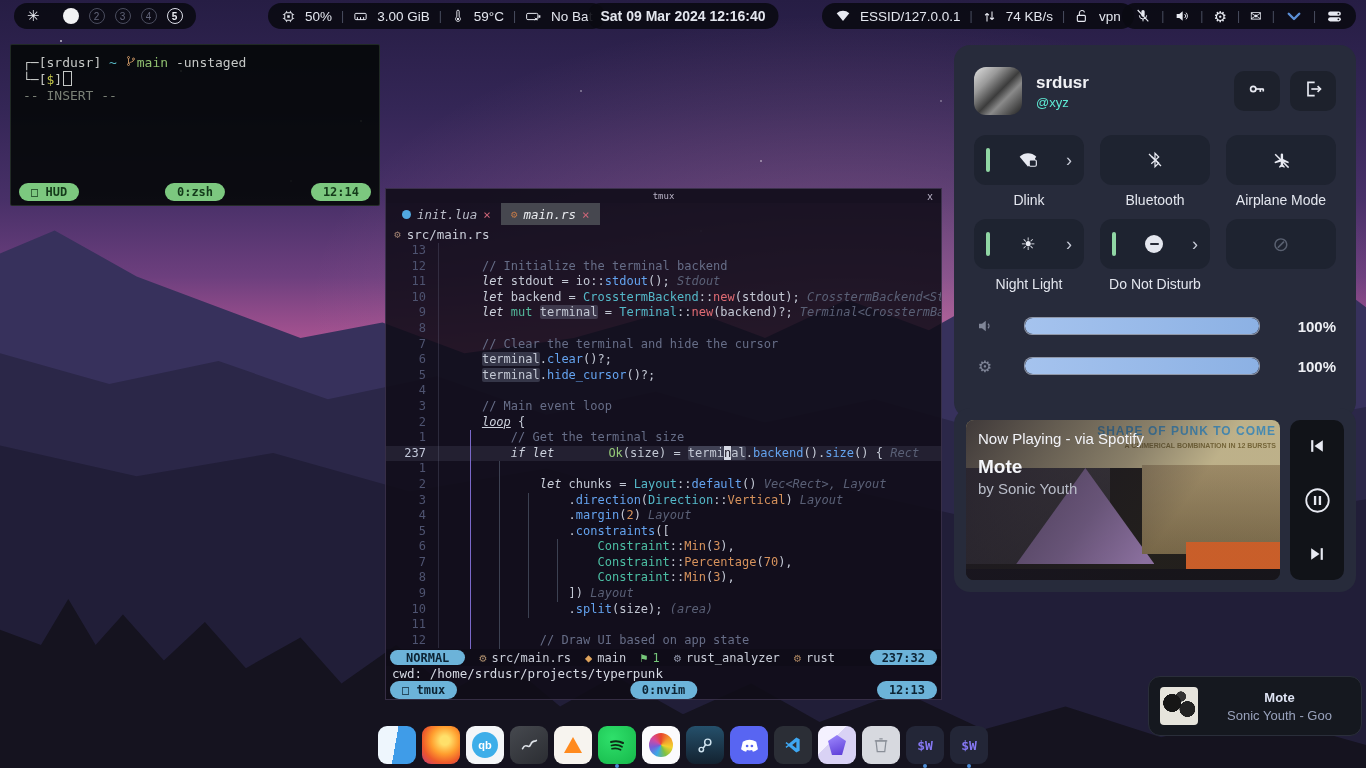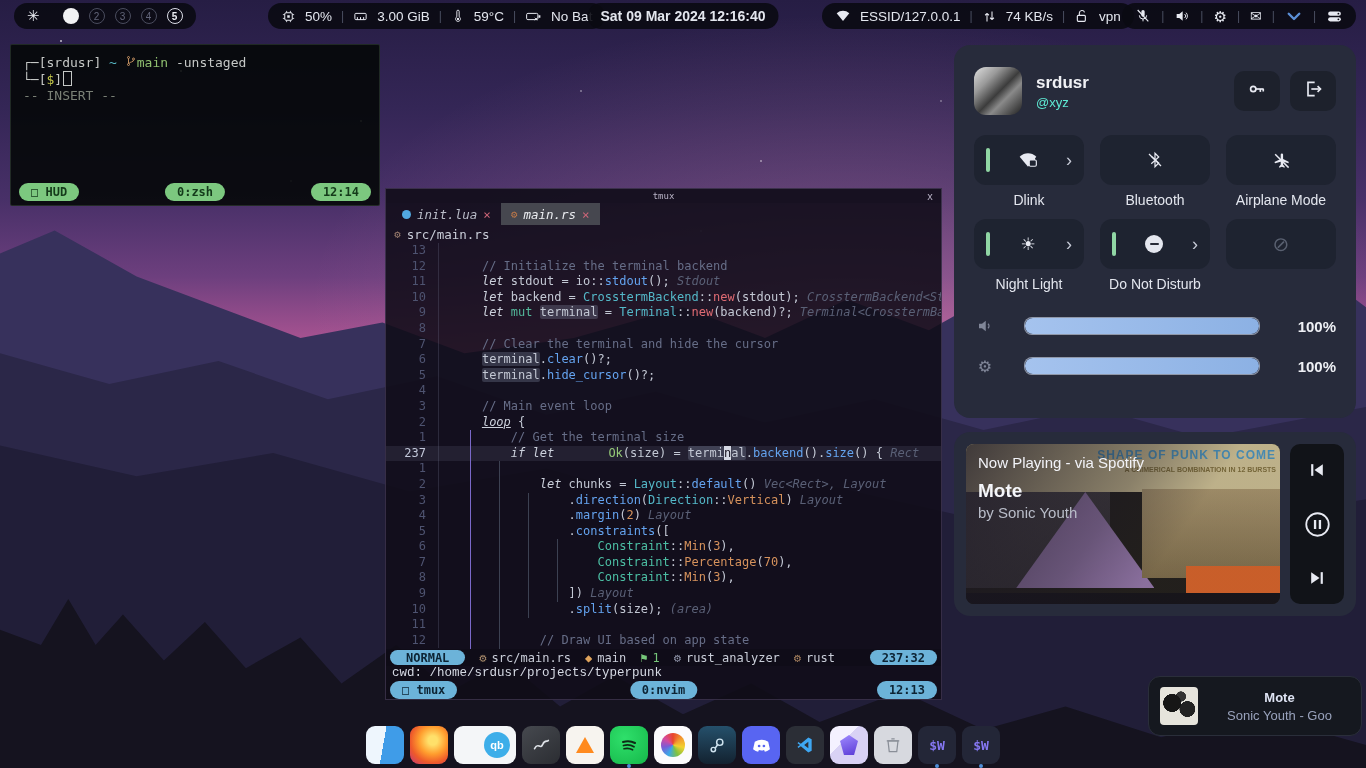--- a/index.html
+++ b/index.html
@@ -73,21 +73,21 @@
   .sg-o{color:#d6925c;} .sg-d{color:#c3c8d4;} .sg-h{color:#5a6076;font-style:italic;}
   .sg-lp{color:#ccd1dc;font-style:italic;text-decoration:underline;}
   .sg-w{background:rgba(140,150,175,.28);border-radius:2px;color:#c3c8d4;}
   .sg-cu{background:#d6d9e4;color:#16121f;}
   .iguide{position:absolute;width:1px;background:#3c4152;}
   .iguide.purple{background:#7a68c8;}
 
   .statusline{height:17px;display:flex;align-items:center;gap:14px;background:rgba(12,10,20,.5);font-size:12px;color:#c9cdd8;padding:0 4px;}
   .sl-item{display:flex;align-items:center;gap:5px;}
   .sl-pos{margin-left:auto;}
-  .cmdline{height:15px;font-size:12.5px;color:#d6dae4;padding-left:6px;line-height:15px;font-family:Liberation Mono, monospace;}
+  .cmdline{height:15px;font-size:12.5px;color:#d6dae4;padding-left:6px;line-height:15px;}
   .tmuxbar{height:18px;position:relative;display:flex;align-items:center;padding:0 4px;}
   .tmuxbar .c{position:absolute;left:50%;transform:translateX(-50%);}
   .tmuxbar .r{margin-left:auto;}
 
   
   .panel-card{position:absolute;left:954px;width:402px;background:#272b3b;border-radius:16px;z-index:4;box-sizing:border-box;}
   .card1{top:45px;height:373px;padding:22px 20px;}
   .user-row{display:flex;align-items:center;}
   .avatar{width:48px;height:48px;border-radius:12px;flex:0 0 48px;
     background:linear-gradient(135deg,#e0e0e0 0%,#9a9a9a 28%,#3c3c3c 52%,#8a8a8a 66%,#1e1e1e 100%);}
@@ -109,21 +109,21 @@
   .dnd-circ span{width:9px;height:2.5px;background:#272b36;border-radius:1px;}
   .ban-glyph{font-size:20px;color:#596070;}
   .sun-glyph{font-size:17px;color:#e8eaf2;}
 
   .slider-row{display:flex;align-items:center;margin-top:14px;height:26px;gap:28px;}
   .sl-icon{width:22px;display:flex;justify-content:center;color:#808698;font-size:16px;}
   .sl-track{flex:1;height:16px;border-radius:8px;background:#3a4156;border:1px solid rgba(215,224,238,.55);overflow:hidden;}
   .sl-fill{height:100%;border-radius:8px;background:linear-gradient(90deg,#a5c3ee,#8cb1e4);}
   .sl-val{width:48px;text-align:right;font-size:15px;font-weight:bold;color:#eef0f5;}
 
-  .card2{top:432px;height:184px;padding:12px;display:flex;}
+  .card2{top:408px;height:184px;padding:12px;display:flex;}
   .art{position:relative;flex:1;border-radius:8px;overflow:hidden;background:#23201c;}
   .art-strip{position:absolute;top:0;left:0;right:0;height:30%;background:#c6b98f;}
   .art-t1{position:absolute;top:4px;left:0;right:4px;text-align:right;font-size:12px;font-weight:bold;color:#4a90b8;letter-spacing:1px;white-space:nowrap;overflow:hidden;}
   .art-t2{position:absolute;top:22px;right:4px;font-size:7px;font-weight:bold;color:#7a6a3a;white-space:nowrap;}
   .art-left{position:absolute;top:30%;left:0;width:46%;height:60%;background:linear-gradient(150deg,#504b4e,#2e2b2e);}
   .art-tri{position:absolute;top:30%;left:16%;width:44%;height:60%;background:#9a7cb0;clip-path:polygon(50% 0,100% 100%,0 100%);opacity:.92;}
   .art-photo{position:absolute;top:28%;right:0;width:44%;height:56%;background:linear-gradient(180deg,#a3906a,#7c6b4a);}
   .art-orange{position:absolute;right:0;bottom:7%;width:30%;height:17%;background:#d2622a;}
   .art-bottom{position:absolute;bottom:0;left:0;right:0;height:7%;background:#17151a;}
   .art-shade{position:absolute;inset:0;background:linear-gradient(125deg,rgba(26,22,34,.78) 0%,rgba(26,22,34,.35) 45%,rgba(26,22,34,.05) 65%);}
@@ -132,21 +132,21 @@
   .np-artist{position:absolute;top:60px;left:12px;font-size:15px;color:#b9bdc9;}
   .controls{width:54px;margin-left:10px;border-radius:10px;background:#111318;display:flex;flex-direction:column;align-items:center;justify-content:space-between;padding:16px 0;box-sizing:border-box;}
   .mbtn{display:flex;align-items:center;justify-content:center;}
 
   
   .dock{position:absolute;left:50%;bottom:4px;transform:translateX(-50%);display:flex;gap:6px;align-items:flex-end;z-index:5;}
   .dock-item{position:relative;width:38px;height:38px;border-radius:9px;display:flex;align-items:center;justify-content:center;}
   .run-dot{position:absolute;left:50%;bottom:-4px;width:4px;height:4px;border-radius:50%;background:#4f8fd9;transform:translateX(-50%);}
   .di-file-manager{background:linear-gradient(100deg,#eef6fd 0 46%,#3f9ce8 46%);}
   .di-firefox{background:radial-gradient(circle at 60% 38%,#ffe06a 0 14%,#ff9d2e 42%,#ee5a2a 68%,#c2347a 100%);}
-  .di-qbittorrent{background:#f4f6f8;padding-left:24px;}
+  .di-qbittorrent{background:#f4f6f8;}
   .qb-circ{width:26px;height:26px;border-radius:50%;background:#3daee9;color:#fff;font-weight:bold;font-size:11px;display:flex;align-items:center;justify-content:center;}
   .di-swirl-app{background:linear-gradient(145deg,#46494f,#2b2d32);}
   .di-vlc{background:#f7f4ef;}
   .vlc-cone{width:0;height:0;border-left:9px solid transparent;border-right:9px solid transparent;border-bottom:16px solid #ff8a1e;}
   .di-spotify{background:radial-gradient(circle at 38% 32%,#2fe06b,#16b84a);}
   .di-photos{background:#fbfbfd;}
   .flower{width:24px;height:24px;border-radius:50%;background:conic-gradient(#e8452c,#f29a2e,#f2d12e,#7fc242,#3ba7e8,#7a5cd6,#d64a9e,#e8452c);}
   .di-steam{background:linear-gradient(180deg,#25506b,#132230);}
   .di-discord{background:#5865f2;}
   .di-vscode{background:#2b2e36;}

